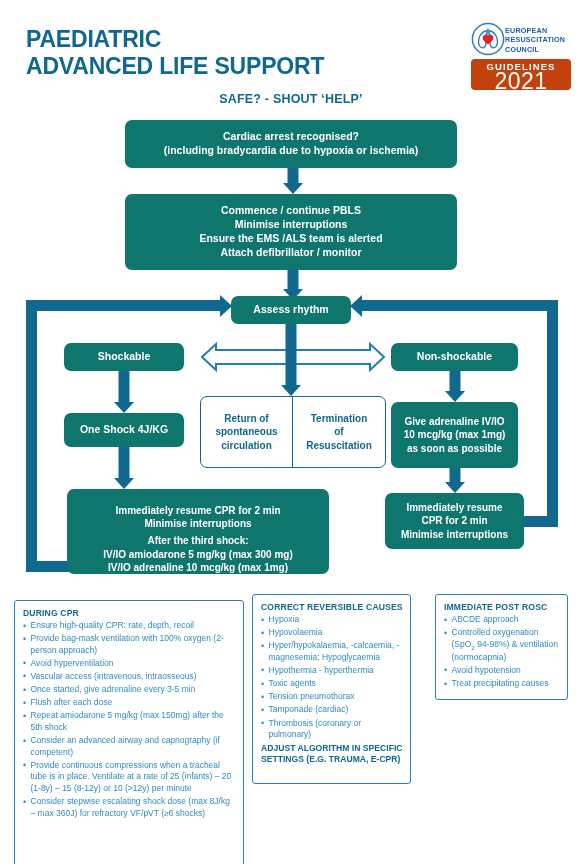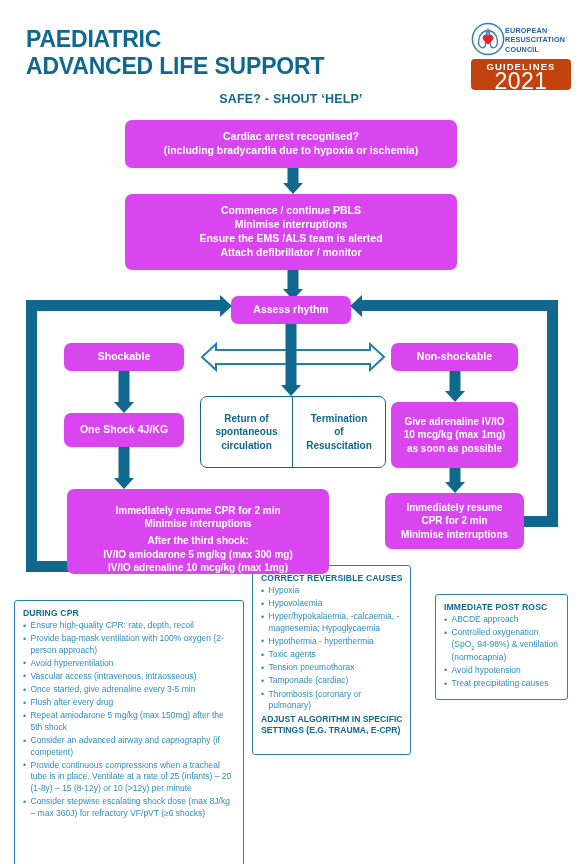--- a/index.html
+++ b/index.html
@@ -44,21 +44,21 @@
   }
 
   #safe {
     position: absolute; left: 0; top: 84px; width: 582px;
     text-align: center; font-size: 12.5px; font-weight: bold;
     color: #10688f; letter-spacing: 0.2px;
   }
 
   
   .fbox {
-    position: absolute; background: #d946ef; color: #ffffff;
+    position: absolute; background: #0f766e; color: #ffffff;
     border-radius: 7px; font-weight: bold;
     display: flex; align-items: center; justify-content: center;
     text-align: center; line-height: 1.32; z-index: 3;
   }
   .fbox.hollow {
     background: #ffffff; color: #10688f;
     border: 1.6px solid #10688f; border-radius: 7px;
   }
 
   
@@ -274,29 +274,29 @@
   </div>
 
   <div class="panel" style="left:14px; top:592px; width:230px; height:268px;">
     <h4>DURING CPR</h4>
     <ul>
       <li>Ensure high-quality CPR: rate, depth, recoil</li>
       <li>Provide bag-mask ventilation with 100% oxygen (2-person approach)</li>
       <li>Avoid hyperventilation</li>
       <li>Vascular access (intravenous, intraosseous)</li>
       <li>Once started, give adrenaline every 3-5 min</li>
-      <li>Flush after every drug</li>
+      <li>Flush after each dose</li>
       <li>Repeat amiodarone 5 mg/kg (max 150mg) after the 5th shock</li>
       <li>Consider an advanced airway and capnography (if competent)</li>
       <li>Provide continuous compressions when a tracheal tube is in place. Ventilate at a rate of 25 (infants) – 20 (1-8y) – 15 (8-12y) or 10 (&gt;12y) per minute</li>
       <li>Consider stepwise escalating shock dose (max 8J/kg – max 360J) for refractory VF/pVT (≥6 shocks)</li>
     </ul>
   </div>
 
-  <div class="panel" style="left:252px; top:557px; width:159px; height:190px;">
+  <div class="panel" style="left:252px; top:586px; width:159px; height:190px;">
     <h4>CORRECT REVERSIBLE CAUSES</h4>
     <ul>
       <li>Hypoxia</li>
       <li>Hypovolaemia</li>
       <li>Hyper/hypokalaemia, -calcaemia, -magnesemia; Hypoglycaemia</li>
       <li>Hypothermia - hyperthermia</li>
       <li>Toxic agents</li>
       <li>Tension pneumothorax</li>
       <li>Tamponade (cardiac)</li>
       <li>Thrombosis (coronary or pulmonary)</li>

